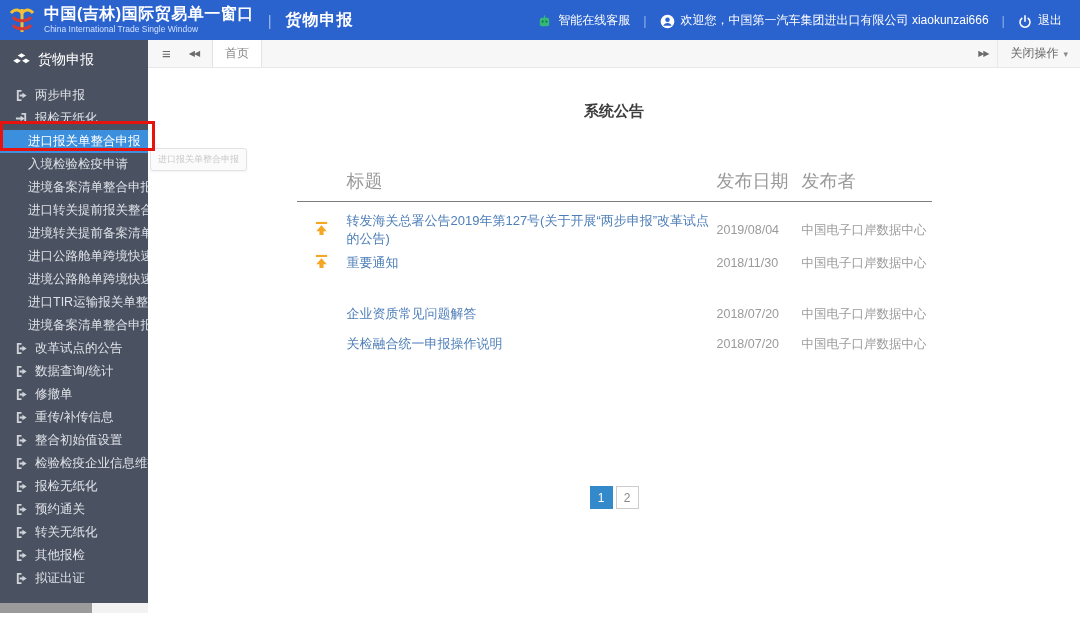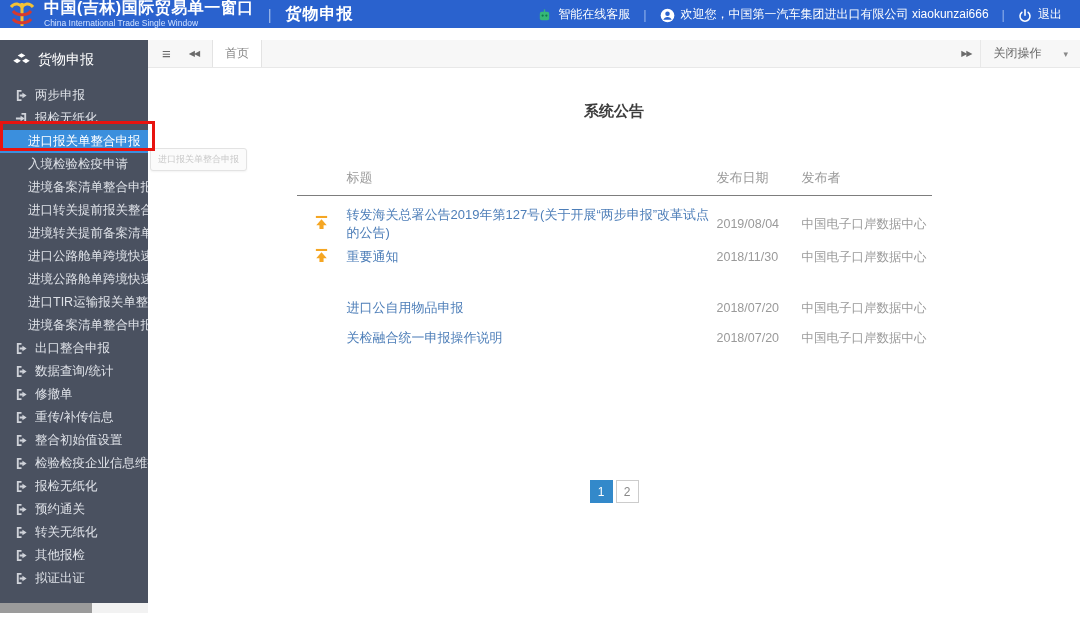--- a/index.html
+++ b/index.html
@@ -1,21 +1,21 @@
 <!DOCTYPE html>
 <html><head>
 <meta charset="utf-8">
 <style>
   * { margin:0; padding:0; box-sizing:border-box; }
   html,body { width:1080px; height:617px; overflow:hidden; background:#fff;
     font-family:"Liberation Sans","DejaVu Sans",sans-serif; }
   .app { position:relative; width:1080px; height:617px; background:#fff; }
 
   
-  .top-header { position:absolute; top:0; left:0; width:1080px; height:28px;
+  .top-header { position:absolute; top:0; left:0; width:1080px; height:40px;
     background:#2a62ce; display:flex; align-items:center; color:#fff; z-index:5; }
   .brand { display:flex; align-items:center; padding-left:6px; }
   .logo { width:32px; height:32px; margin-right:6px; flex:0 0 auto; }
   .brand-text { line-height:1.05; }
   .brand-title { font-size:16px; font-weight:bold; letter-spacing:.5px; }
   .brand-sub { font-size:8.5px; color:#cfe0ff; margin-top:2px; }
   .hdr-divider { color:#9db8ea; font-size:15px; margin:0 14px; font-weight:200; }
   .app-title { font-size:16px; font-weight:bold; letter-spacing:1px; }
   .header-right { margin-left:auto; display:flex; align-items:center; padding-right:18px; font-size:12px; }
   .hr-item { display:flex; align-items:flex-end; gap:6px; cursor:pointer; }
@@ -50,31 +50,31 @@
   
   .main { position:absolute; left:148px; top:40px; width:932px; height:577px; background:#fff; }
   .tabbar { height:28px; background:#f7f7f7; border-bottom:1px solid #e8e8e8;
     display:flex; align-items:stretch; font-size:12px; color:#777; }
   .tb-ic { display:flex; align-items:center; padding:0 9px; color:#6b6b6b; cursor:pointer; }
   .tb-ic.burger { font-size:15px; padding-left:14px; }
   .tb-ic.arrows { font-size:8px; letter-spacing:-1px; }
   .tab { background:#fff; border-left:1px solid #e3e3e3; border-right:1px solid #e3e3e3;
     display:flex; align-items:center; padding:0 12px; color:#888; cursor:pointer; margin-left:4px; }
   .tab-right { margin-left:auto; display:flex; align-items:stretch; }
-  .close-ops { display:flex; align-items:center; gap:22px; padding:8px 12px; color:#666;
+  .close-ops { display:flex; align-items:center; gap:5px; padding:8px 12px; color:#666;
     border-left:1px solid #e8e8e8; cursor:pointer; }
   .caret { font-size:9px; color:#888; }
 
   
   .content { height:549px; background:#fff; }
   .page-title { text-align:center; font-size:15px; font-weight:bold; color:#3d3d3d; padding-top:34px; }
   table.ann { width:635px; margin:48px auto 0; border-collapse:collapse; table-layout:fixed; }
   table.ann col.c-pin { width:45px; } table.ann col.c-title { width:370px; }
   table.ann col.c-date { width:85px; } table.ann col.c-pub { width:135px; }
-  table.ann th { font-weight:normal; font-size:13px; color:#999; text-align:left;
+  table.ann th { font-weight:normal; font-size:18px; color:#999; text-align:left;
     padding:0 0 8px 5px; border-bottom:1px solid #7d7d7d; }
   table.ann td { height:30px; font-size:12.5px; color:#9a9a9a; padding-left:5px; vertical-align:middle; }
   td.pin-cell { text-align:center; padding-left:0; }
   tr.first-row td { padding-top:10px; }
   a.ann-link { color:#4d7eb8; text-decoration:none; font-size:13px; cursor:pointer; }
   tr.spacer td { height:21px; }
   .pagination { display:flex; justify-content:center; gap:3px; margin-top:127px; }
   .page-btn { width:23px; height:23px; font-size:12px; display:flex; align-items:center;
     justify-content:center; border:1px solid #ccc; background:#fff; color:#888; cursor:pointer; }
   .page-btn.active { background:#3389ca; border-color:#3389ca; color:#fff; }
@@ -178,21 +178,21 @@
           <span>进口TIR运输报关单整合申报</span>
         </div>
       <div class="nav-item child">
           <span>进境备案清单整合申报</span>
         </div>
       <div class="nav-item parent">
         <svg class="nav-ic" viewBox="0 0 14 14">
             <path d="M2 1h5v2H4v8h3v2H2z" fill="#dfe2e8"></path>
             <path d="M8 4l4.5 3L8 10V8H5V6h3z" fill="#dfe2e8"></path>
           </svg>
-        <span>出口整合申报</span>
+        <span>改革试点的公告</span>
       </div>
       <div class="nav-item parent">
         <svg class="nav-ic" viewBox="0 0 14 14">
             <path d="M2 1h5v2H4v8h3v2H2z" fill="#dfe2e8"></path>
             <path d="M8 4l4.5 3L8 10V8H5V6h3z" fill="#dfe2e8"></path>
           </svg>
         <span>数据查询/统计</span>
       </div>
       <div class="nav-item parent">
         <svg class="nav-ic" viewBox="0 0 14 14">
@@ -320,21 +320,21 @@
             </td>
             <td><a class="ann-link">重要通知</a></td>
             <td>2018/11/30</td>
             <td>中国电子口岸数据中心</td>
           </tr>
           <tr class="spacer">
               <td colspan="4"></td>
             </tr>
           <tr>
             <td class="pin-cell"></td>
-            <td><a class="ann-link">进口公自用物品申报</a></td>
+            <td><a class="ann-link">企业资质常见问题解答</a></td>
             <td>2018/07/20</td>
             <td>中国电子口岸数据中心</td>
           </tr>
           <tr>
             <td class="pin-cell"></td>
             <td><a class="ann-link">关检融合统一申报操作说明</a></td>
             <td>2018/07/20</td>
             <td>中国电子口岸数据中心</td>
           </tr>
         </tbody>

